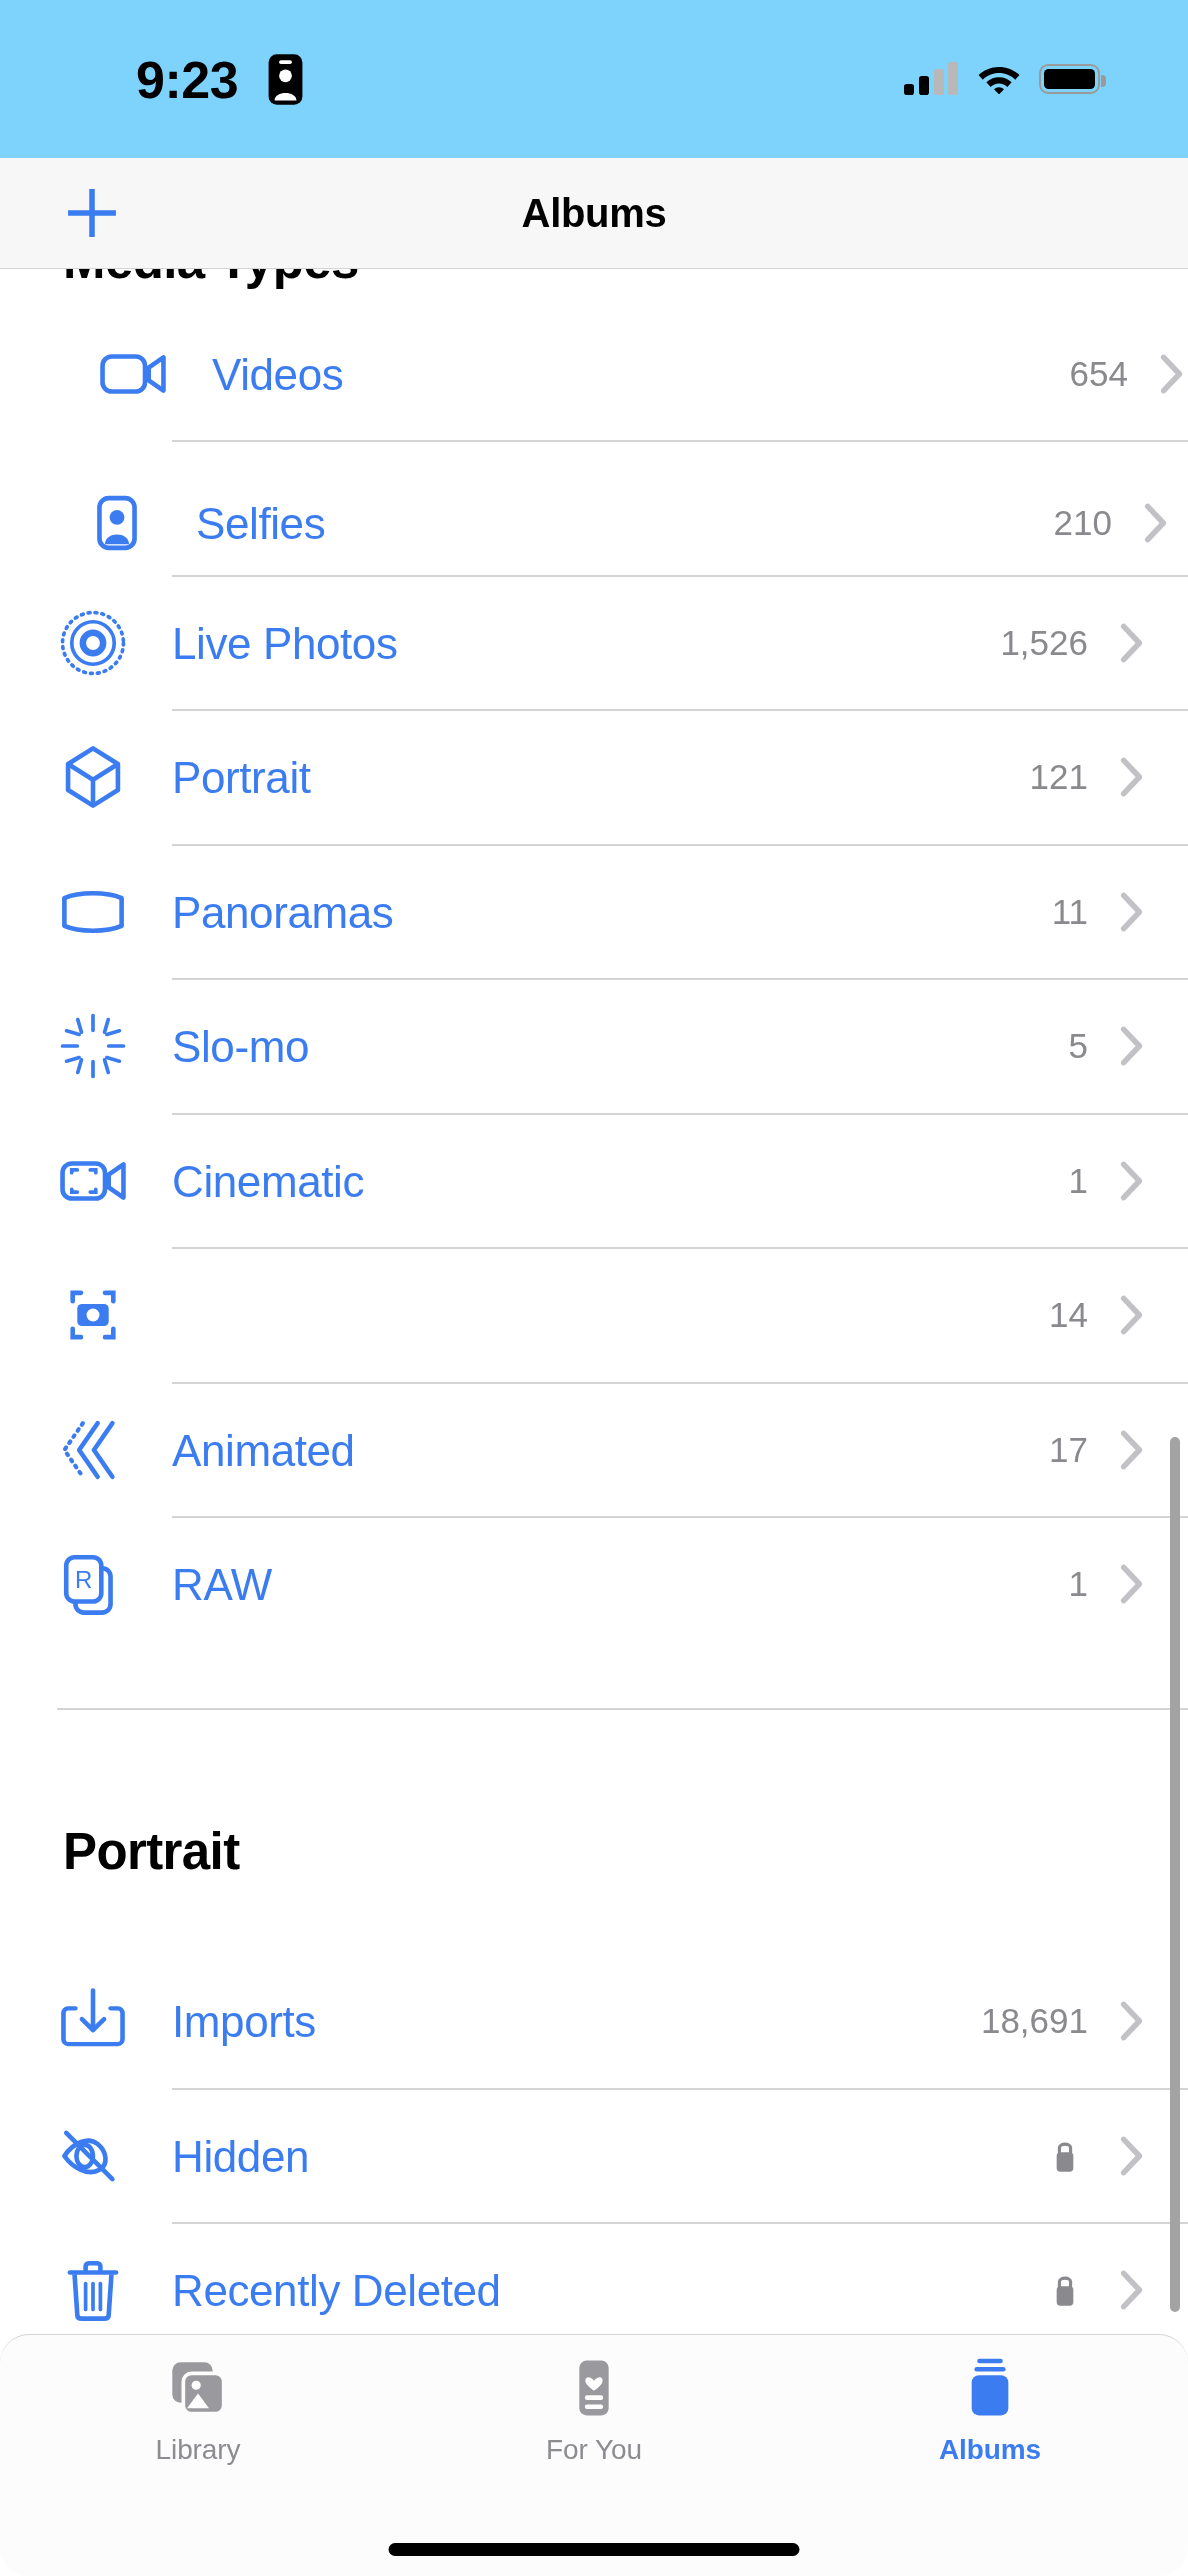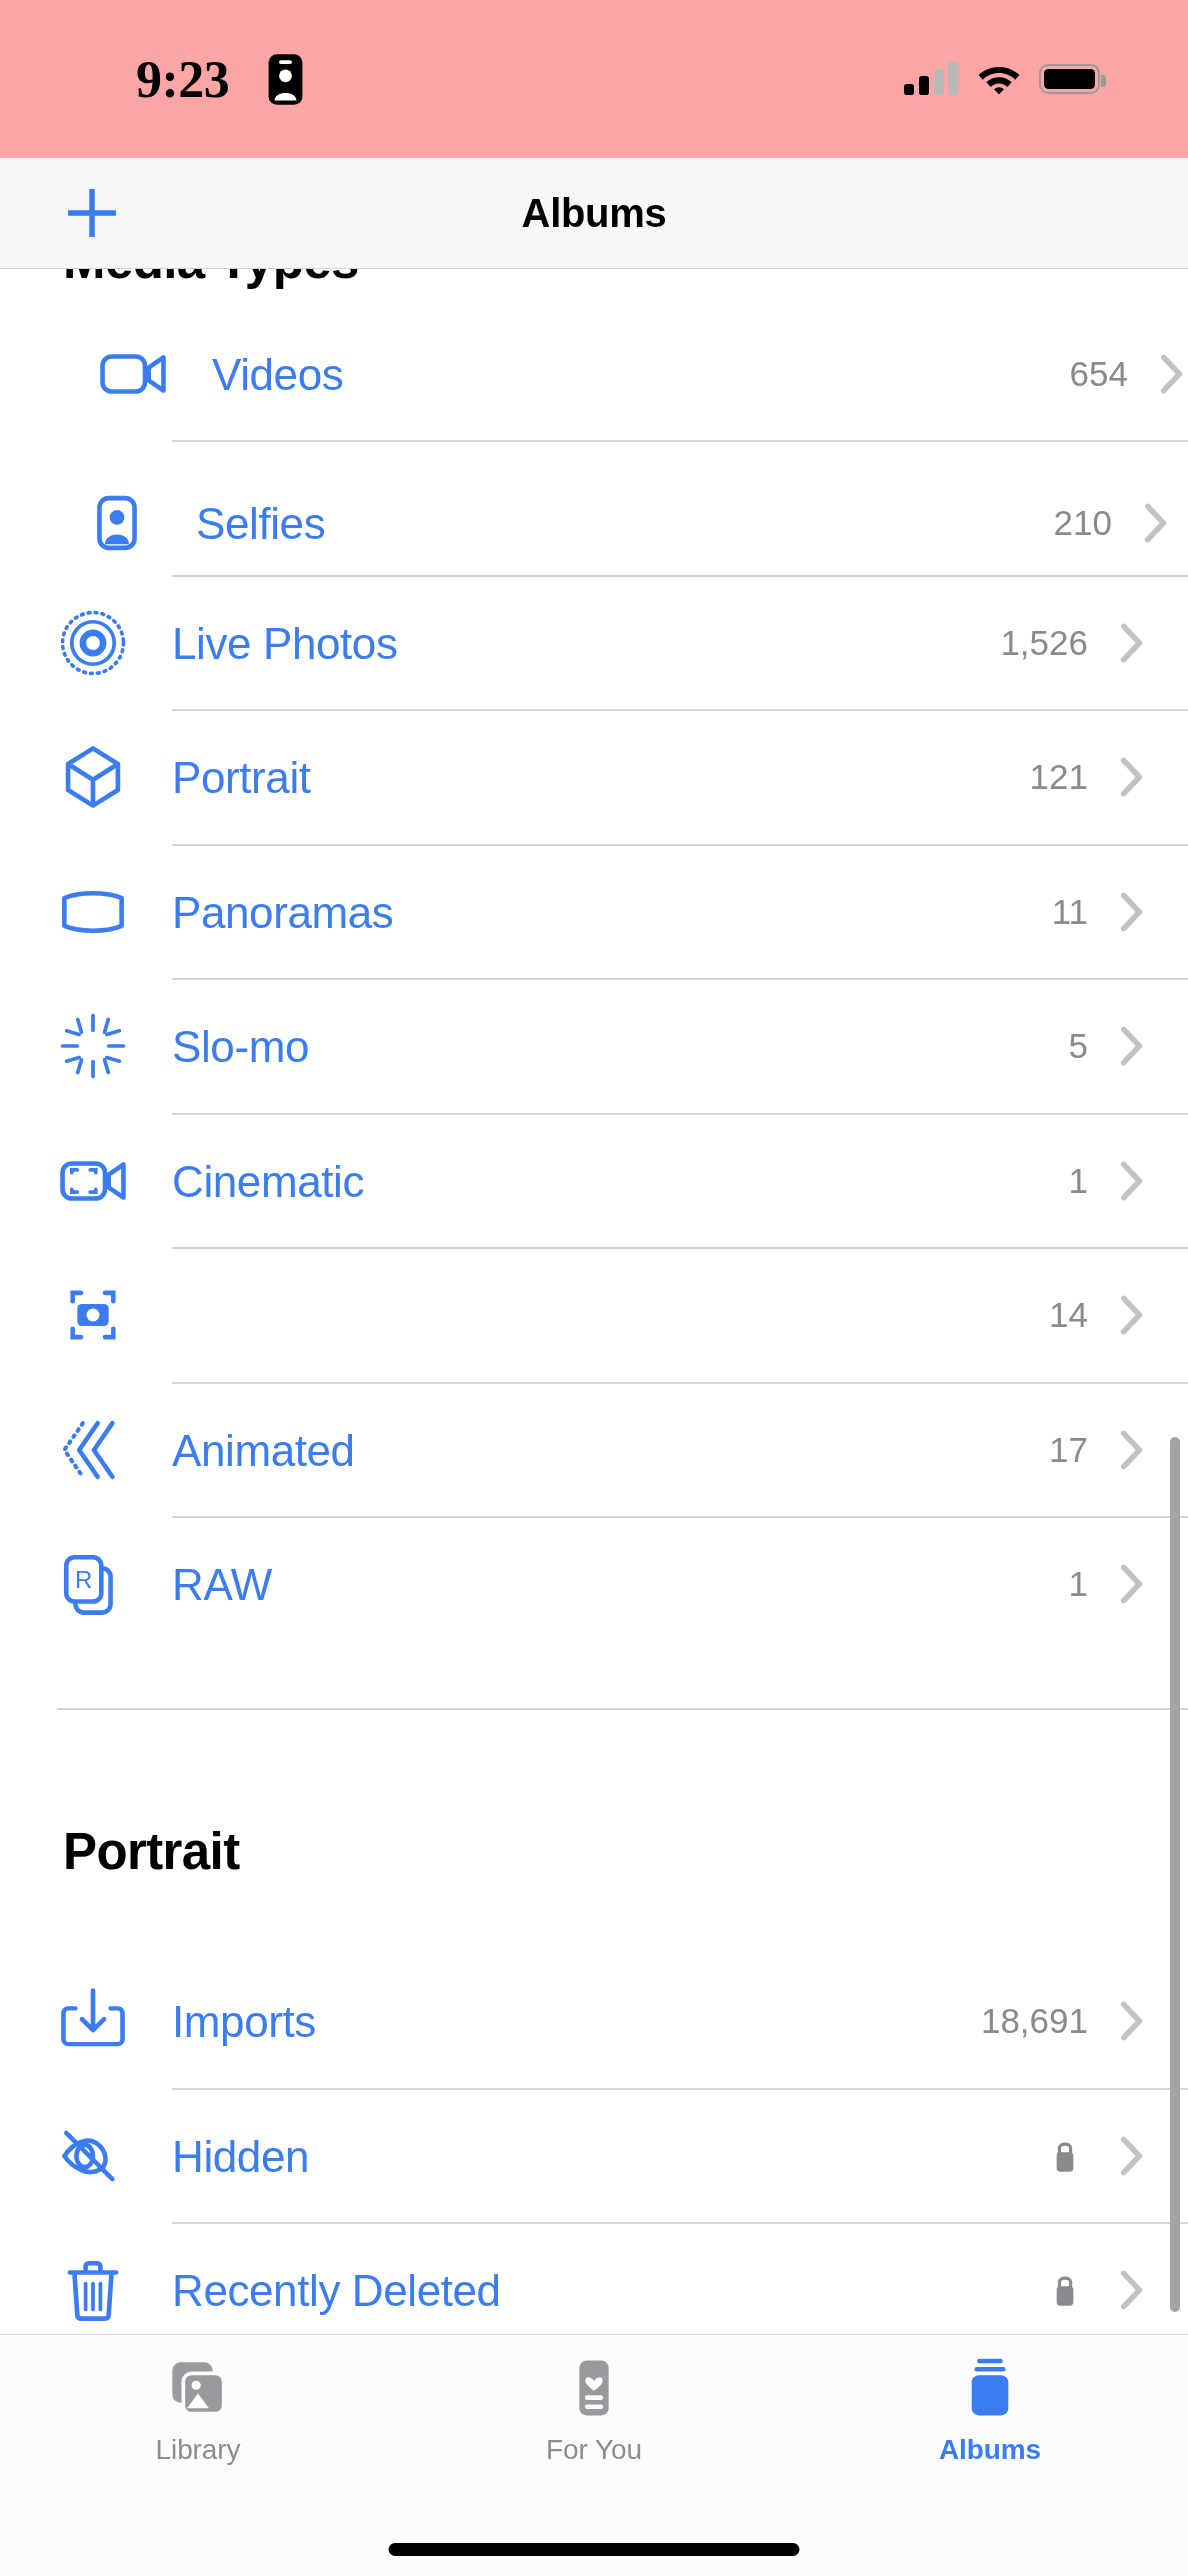--- a/index.html
+++ b/index.html
@@ -8,22 +8,21 @@
     font-family:"Liberation Sans", sans-serif;
     background:#FFFFFF;
     -webkit-font-smoothing:antialiased;
     overflow:hidden;
   }
   #phone { position:relative; width:1188px; height:2576px; background:#FFFFFF; }
 
   
   .statusbar {
     position:absolute; left:0; top:0; width:1188px; height:158px;
-    background:#fca5a5;
-    font-family:Liberation Serif, serif;
+    background:#7dd3fc;
   }
   .sb-time {
     position:absolute; left:136px; top:48px;
     font-size:52px; font-weight:700; color:#000; letter-spacing:-0.5px;
     line-height:64px;
   }
   .sb-faceid {
     position:absolute; left:267px; top:53px; width:37px; height:53px;
   }
   .sb-right {
@@ -121,21 +120,21 @@
   .scrollbar {
     position:absolute; right:8.3px; width:10px;
     background:#A3A3A3; border-radius:5.5px; z-index:20;
   }
 
   
   .tabbar {
     position:absolute; left:0; bottom:0; width:1188px; height:242px;
     background:#FCFCFC;
     border-top:0.9px solid #D4D4D6;
-    display:flex; align-items:flex-start;
+    display:flex; align-items:flex-start;border-radius:29px;
   }
   .tab {
     flex:1; height:166px; padding-top:20px;
     display:flex; flex-direction:column; align-items:center; gap:13px;
     cursor:pointer;
   }
   .tab .ticon { width:66px; height:66px; display:flex; align-items:center; justify-content:center; }
   .tab .tlabel { font-size:28px; color:#8C8C91; letter-spacing:-0.1px; line-height:31px; }
   .tab.active .tlabel { color:#3B7DF0; font-weight:600; }
   .home-ind {

